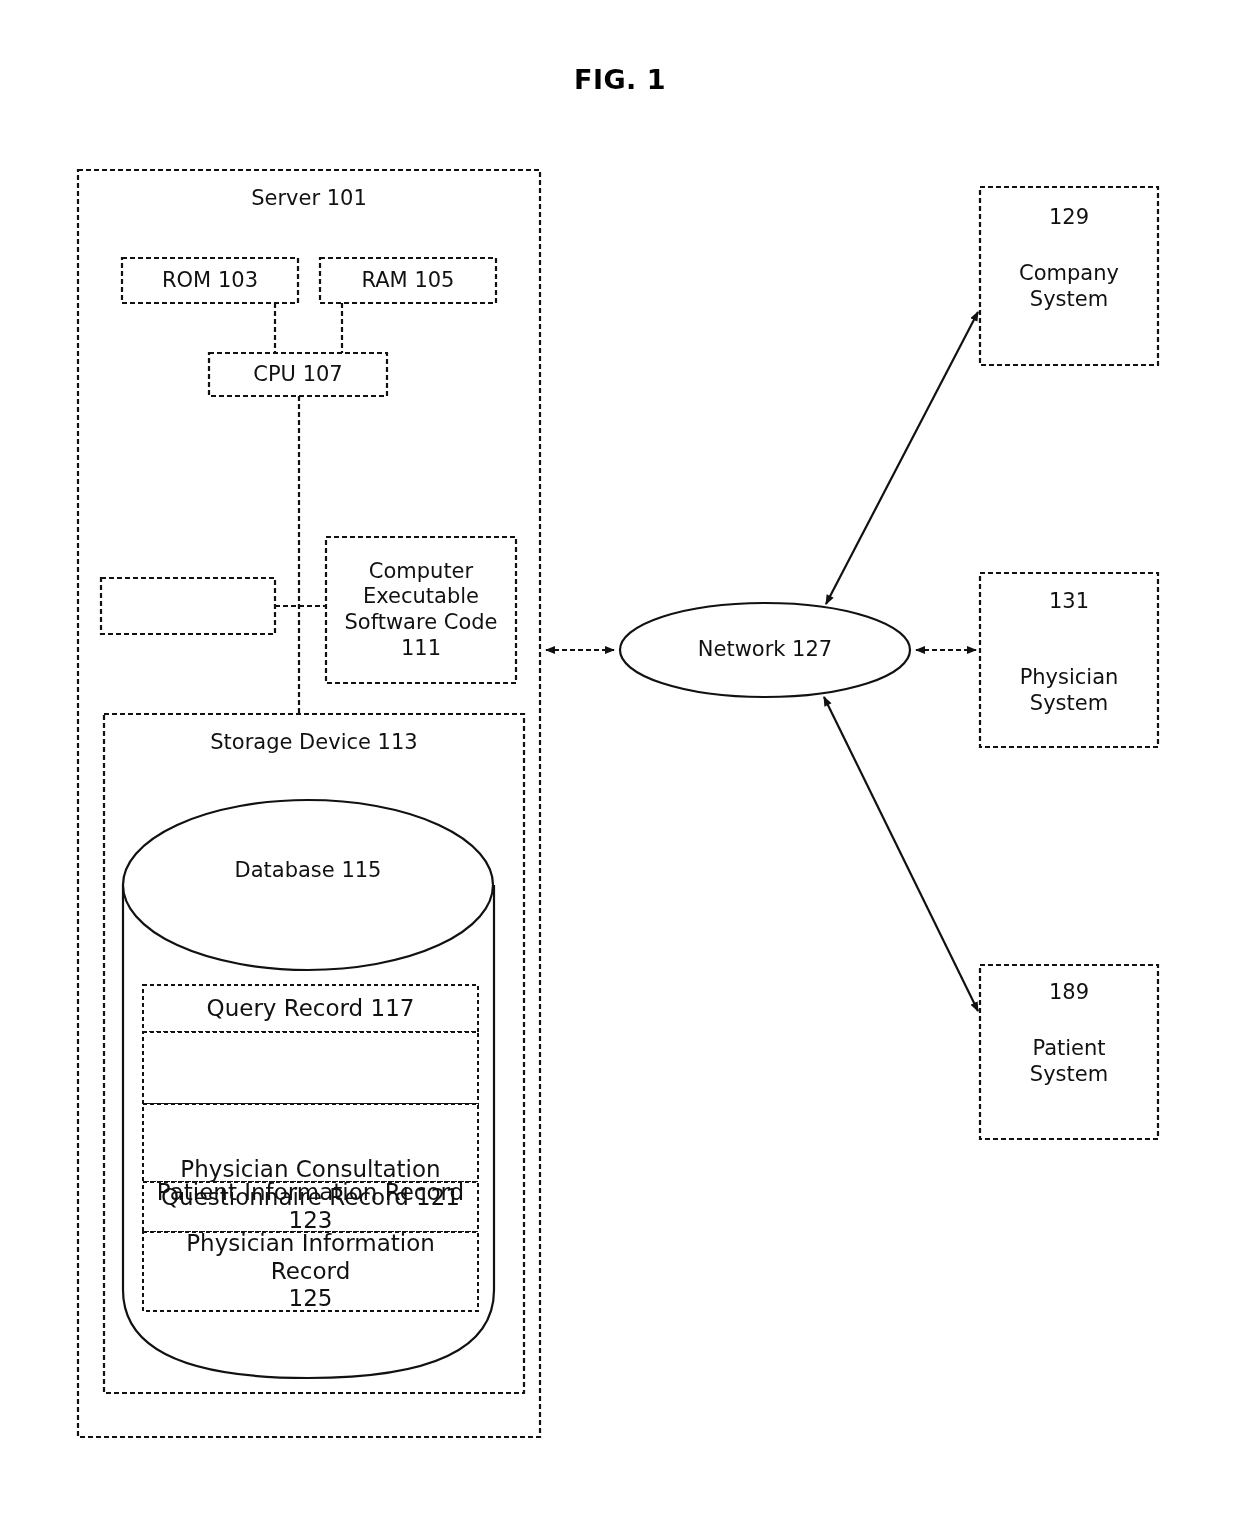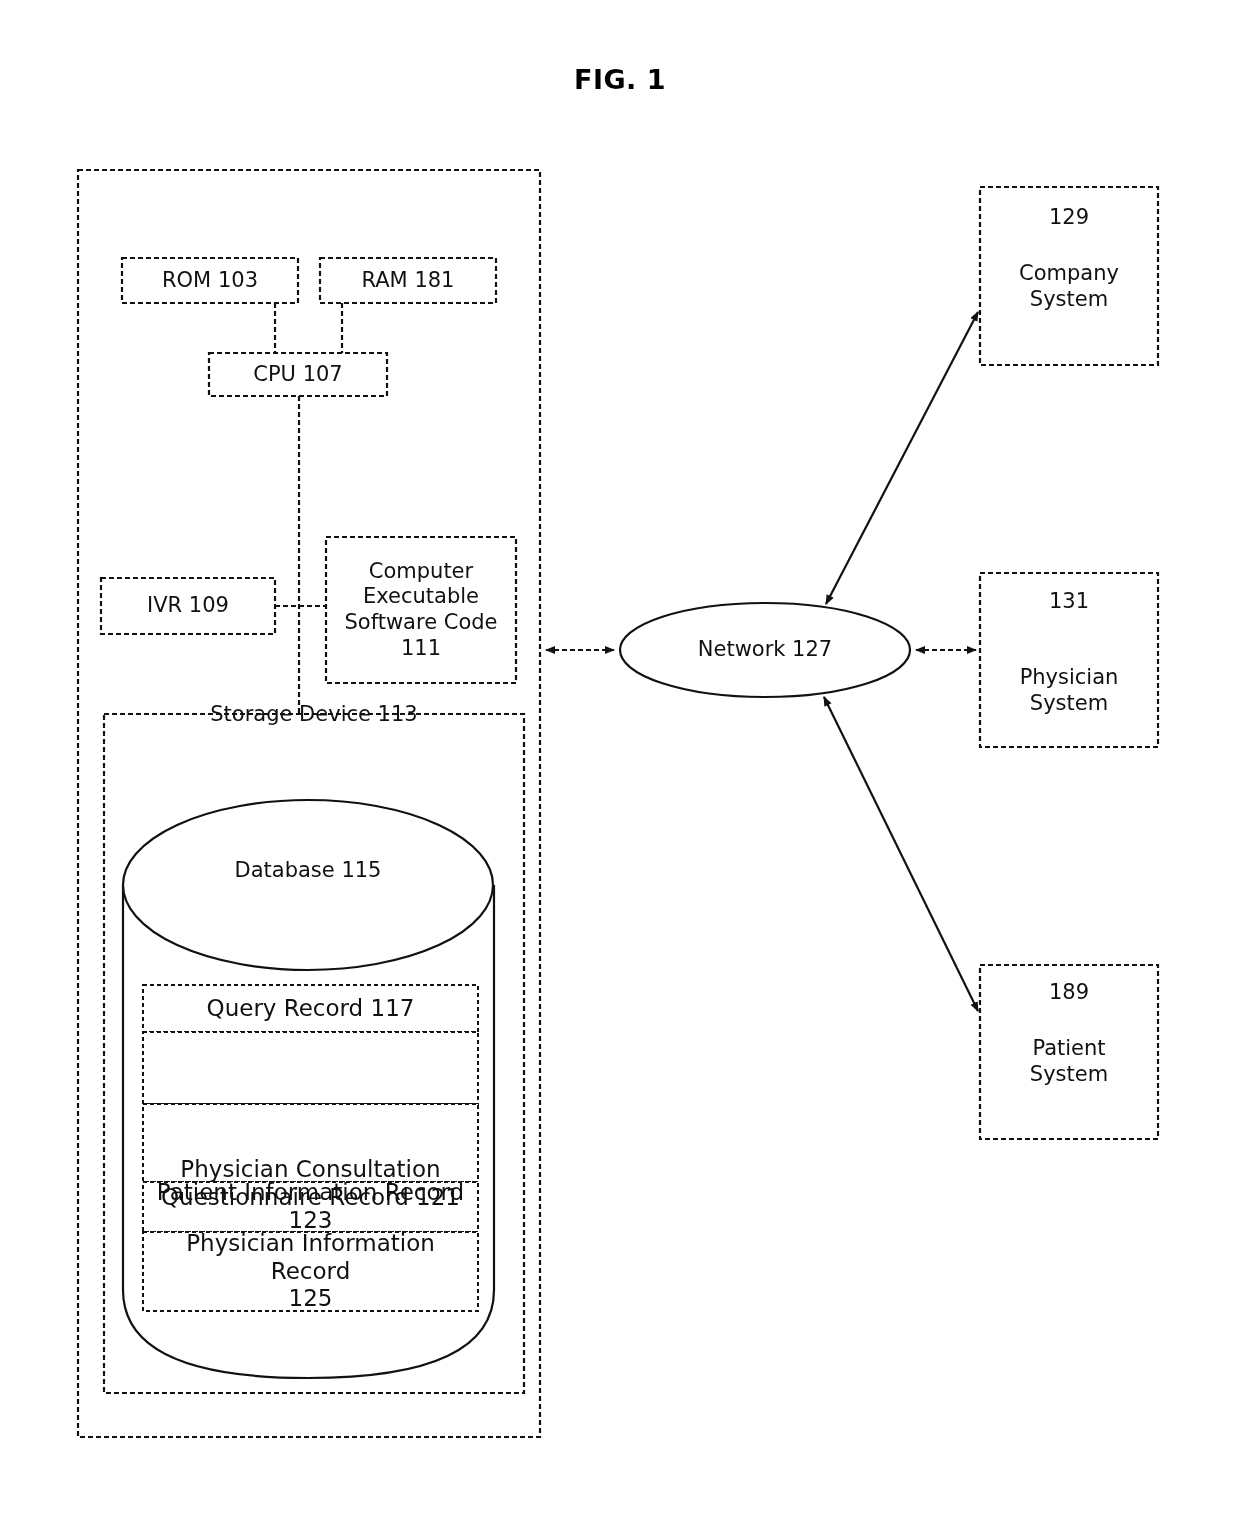--- a/index.html
+++ b/index.html
@@ -112,35 +112,35 @@
 
     <line x1="824" y1="697" x2="978" y2="1011" stroke="#111111" stroke-width="2.2" marker-start="url(#ah-start)" marker-end="url(#ah)"></line>
 
     <rect x="980" y="187" width="178" height="178" fill="#ffffff" stroke="#111111" stroke-width="2.2" stroke-dasharray="5,3"></rect>
 
     <rect x="980" y="573" width="178" height="174" fill="#ffffff" stroke="#111111" stroke-width="2.2" stroke-dasharray="5,3"></rect>
 
     <rect x="980" y="965" width="178" height="174" fill="#ffffff" stroke="#111111" stroke-width="2.2" stroke-dasharray="5,3"></rect>
   </svg>
 
+  <div class="lbl" style="left:78px; top:186px; width:462px;">Server 101</div>
 
   <div class="lbl box-lbl" style="left:122px; top:258px; width:176px; height:45px;">ROM 103</div>
 
-  <div class="lbl box-lbl" style="left:320px; top:258px; width:176px; height:45px;">RAM 181</div>
+  <div class="lbl box-lbl" style="left:320px; top:258px; width:176px; height:45px;">RAM 105</div>
 
   <div class="lbl box-lbl" style="left:209px; top:353px; width:178px; height:43px;">CPU 107</div>
 
-  <div class="lbl box-lbl" style="left:101px; top:578px; width:174px; height:56px;">IVR 109</div>
 
   <div class="lbl box-lbl" style="left:326px; top:537px; width:190px; height:146px;">Computer
 Executable
 Software Code
 111</div>
 
-  <div class="lbl" style="left:104px; top:702px; width:420px;">Storage Device 113</div>
+  <div class="lbl" style="left:104px; top:730px; width:420px;">Storage Device 113</div>
 
   <div class="lbl" style="left:123px; top:858px; width:370px;">Database 115</div>
 
   <div class="lbl lbl-rec box-lbl" style="left:143px; top:985px; width:335px; height:47px;">Query Record 117</div>
   <div class="lbl lbl-rec box-lbl" style="left:143px; top:1145px; width:335px; height:78px;">Physician Consultation
 Questionnaire Record 121</div>
   <div class="lbl lbl-rec box-lbl" style="left:143px; top:1182px; width:335px; height:50px;">Patient Information Record 123</div>
   <div class="lbl lbl-rec box-lbl" style="left:143px; top:1232px; width:335px; height:79px;">Physician Information Record
 125</div>
 

